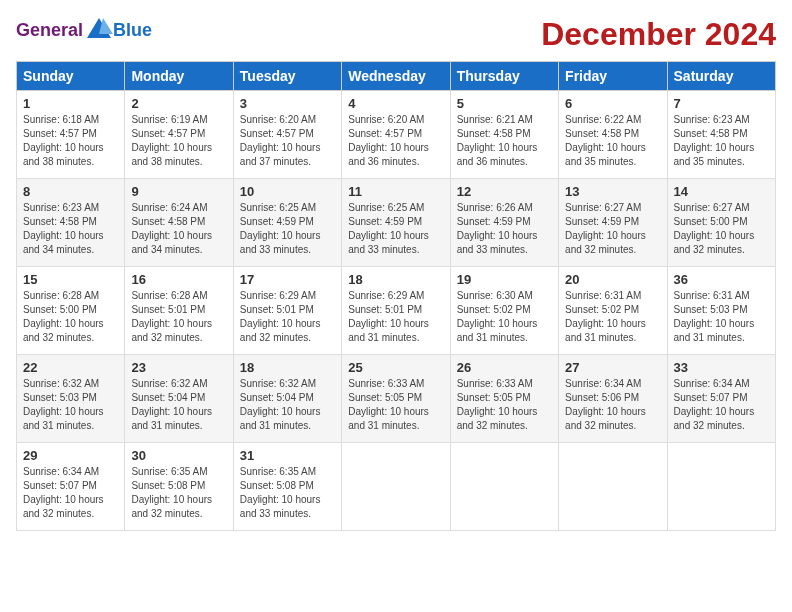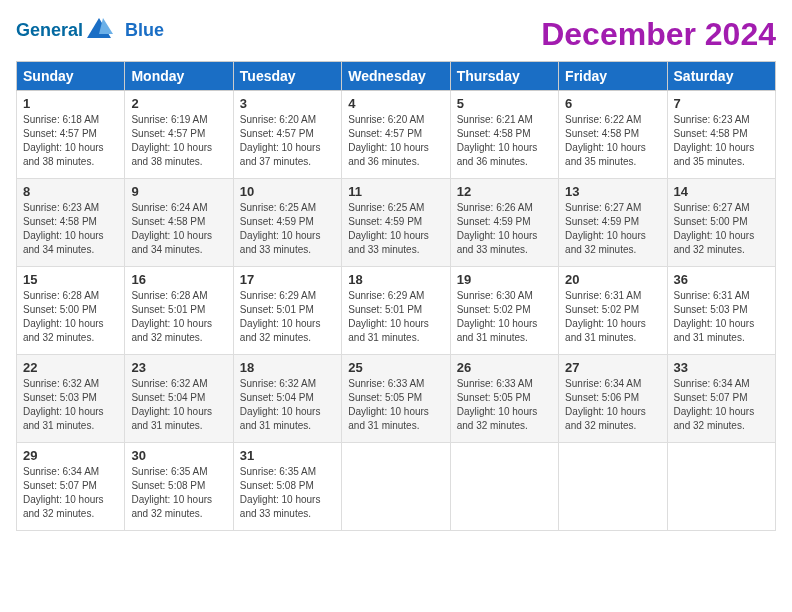--- a/index.html
+++ b/index.html
@@ -16,40 +16,39 @@
       justify-content: space-between;
       margin-bottom: 4px;
     }
     .logo-area {
       display: flex;
       align-items: center;
     }
     .logo-text-general {
       font-size: 18px;
       font-weight: bold;
-      color: #0369a1;
+      color: #701a75;
     }
     .logo-text-blue {
       font-size: 18px;
       font-weight: bold;
       color: #1a6ec5;
-      margin-left: 12px;
     }
     .logo-icon {
       width: 28px;
       height: 28px;
       margin-left: 2px;
     }
     .title-area {
       text-align: right;
     }
     .main-title {
       font-size: 32px;
       font-weight: bold;
-      color: #a21caf;
+      color: #b91c1c;
       text-align: right;
     }
     .subtitle {
       font-size: 15px;
       color: #555;
     }
     .calendar-table {
       width: 100%;
       border-collapse: collapse;
       margin-top: 8px;

